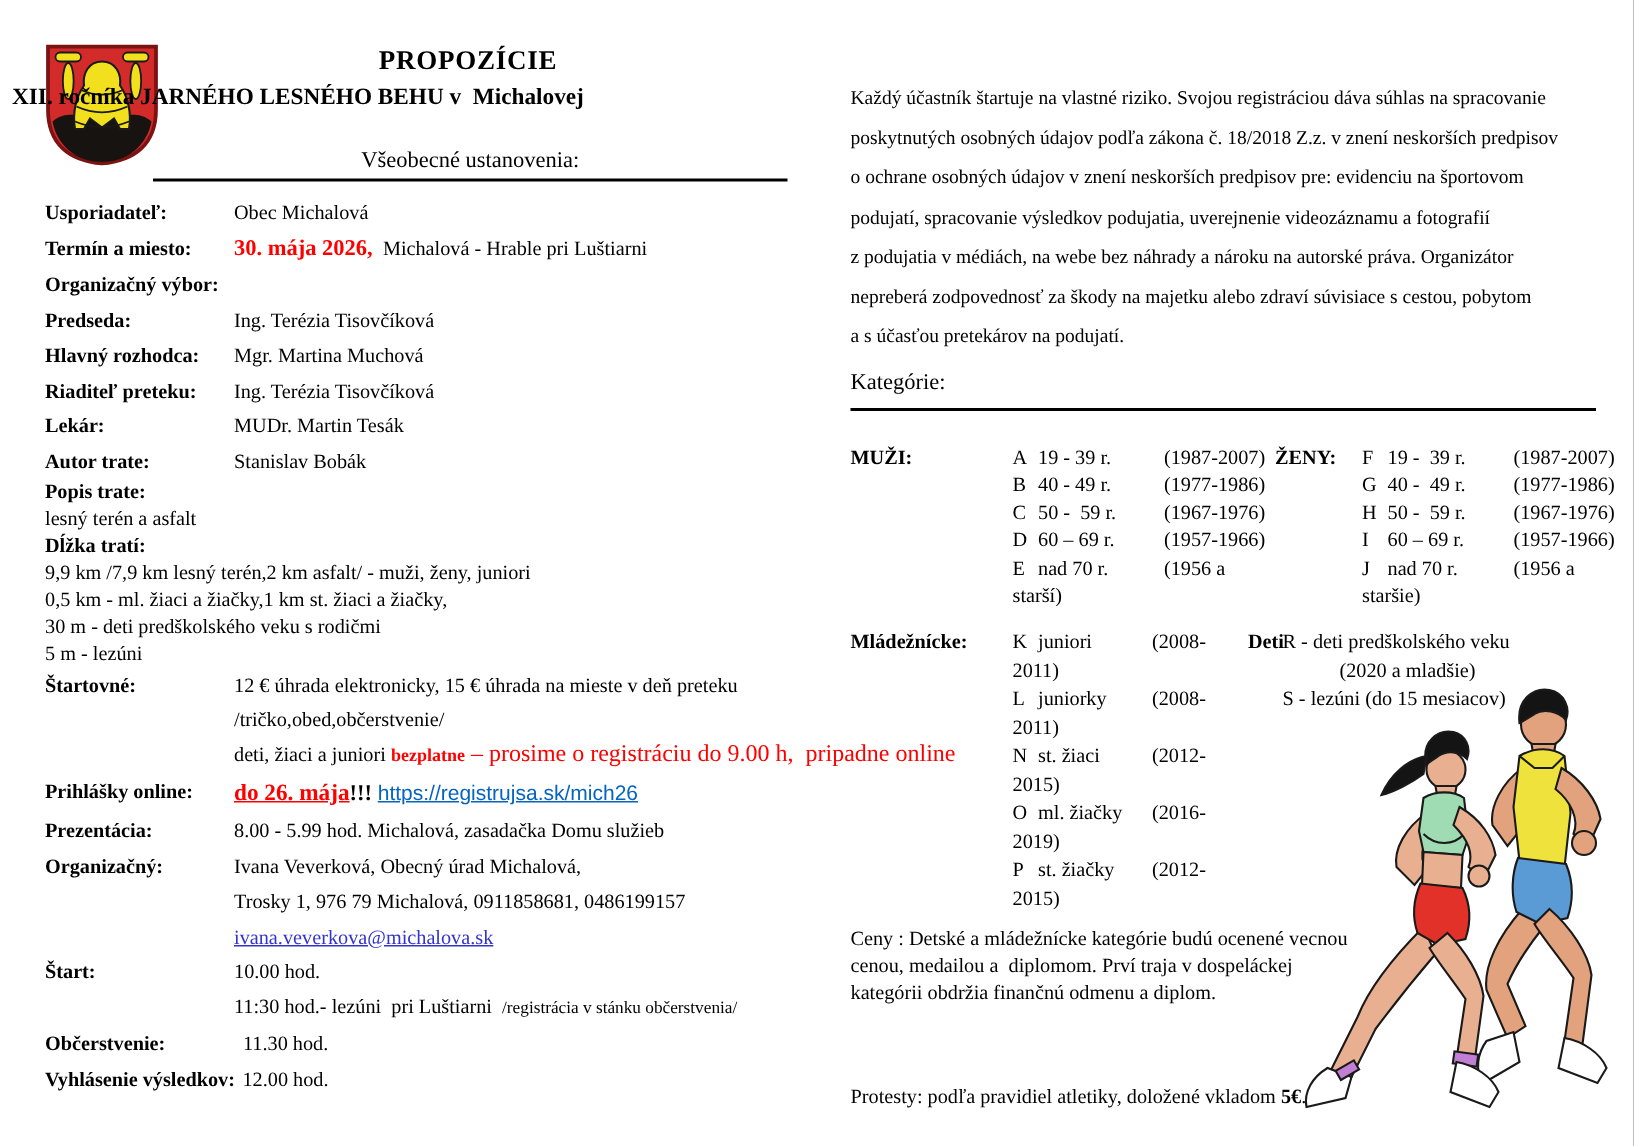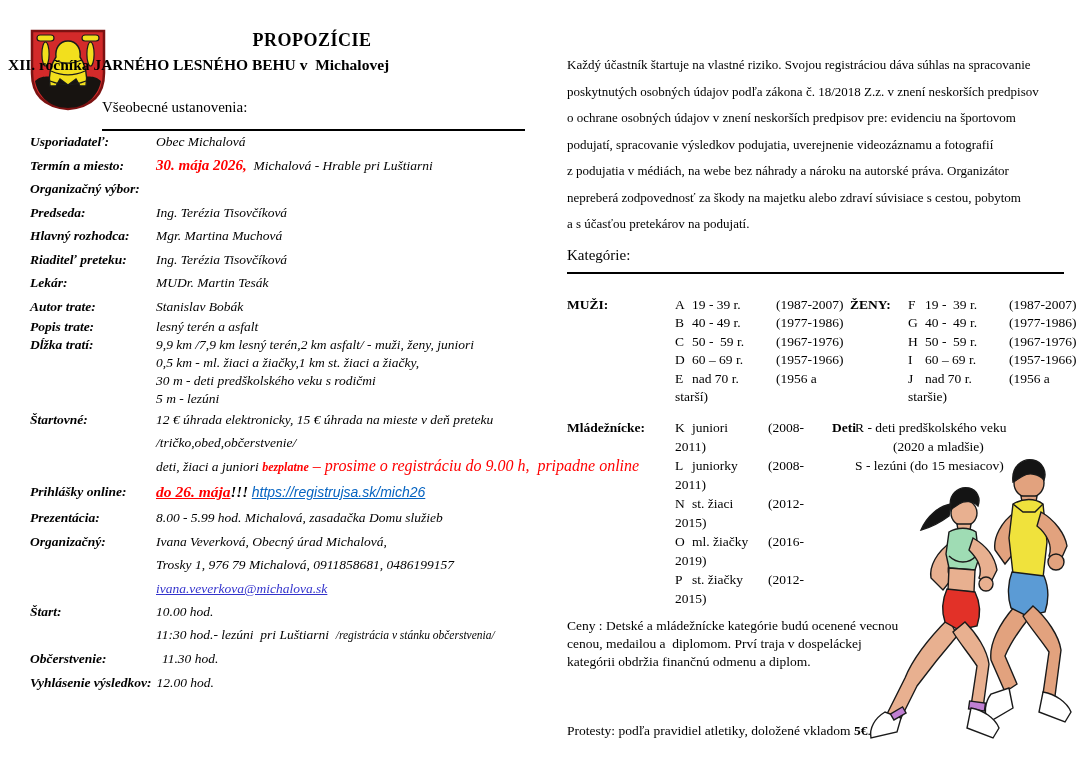--- a/index.html
+++ b/index.html
@@ -7,30 +7,30 @@
         font-family:"Liberation Serif","DejaVu Serif",serif;color:#000;overflow:hidden;}
   .b{font-weight:bold;}
   .pre{white-space:pre;}
 
   
   .coat{position:absolute;left:28px;top:28px;width:80px;height:84px;}
   .doc-title{position:absolute;left:0;top:30px;width:624px;text-align:center;
              font-size:18px;font-weight:bold;letter-spacing:.5px;}
   .doc-subtitle{position:absolute;left:8px;top:56px;width:632px;text-align:left;
                 font-size:15.5px;font-weight:bold;white-space:pre;}
-  .section-heading{position:absolute;left:102px;top:99px;width:423px;
-                   font-size:15px;border-bottom:2px solid #000;padding-bottom:13px;}
+  .section-heading{position:absolute;left:102px;top:99px;width:423px;text-align:center;
+                   font-size:15px;border-bottom:2px solid #000;padding-bottom:3px;}
 
   
-  .left-col{position:absolute;left:30px;top:130px;width:515px;font-size:13.5px;font-style:italic;}
+  .left-col{position:absolute;left:30px;top:130px;width:515px;font-size:13.5px;}
   .row{display:flex;line-height:23.5px;}
   .row .lbl{font-weight:bold;flex:none;width:126px;white-space:pre;}
   .row .val{white-space:pre;}
   .vlines div{white-space:pre;}
-  .r-dense{line-height:18px;}
+  .r-dense{line-height:18px;flex-direction:column;}
   .lh18 div{line-height:18px;}
   .lh23 div{line-height:23px;}
   .lh235 div{line-height:23.5px;}
   .r-prihlasky{line-height:26px;}
   .red{color:var(--red,#f00);}
   .date-red{font-size:15px;font-weight:bold;color:var(--red,#f00);}
   .deadline{font-size:15.5px;font-weight:bold;color:var(--red,#f00);text-decoration:underline;}
   .bang{font-size:15px;font-weight:bold;}
   .small-red{font-size:16px;color:var(--red,#f00);}
   .small-note{font-size:11.5px;}

